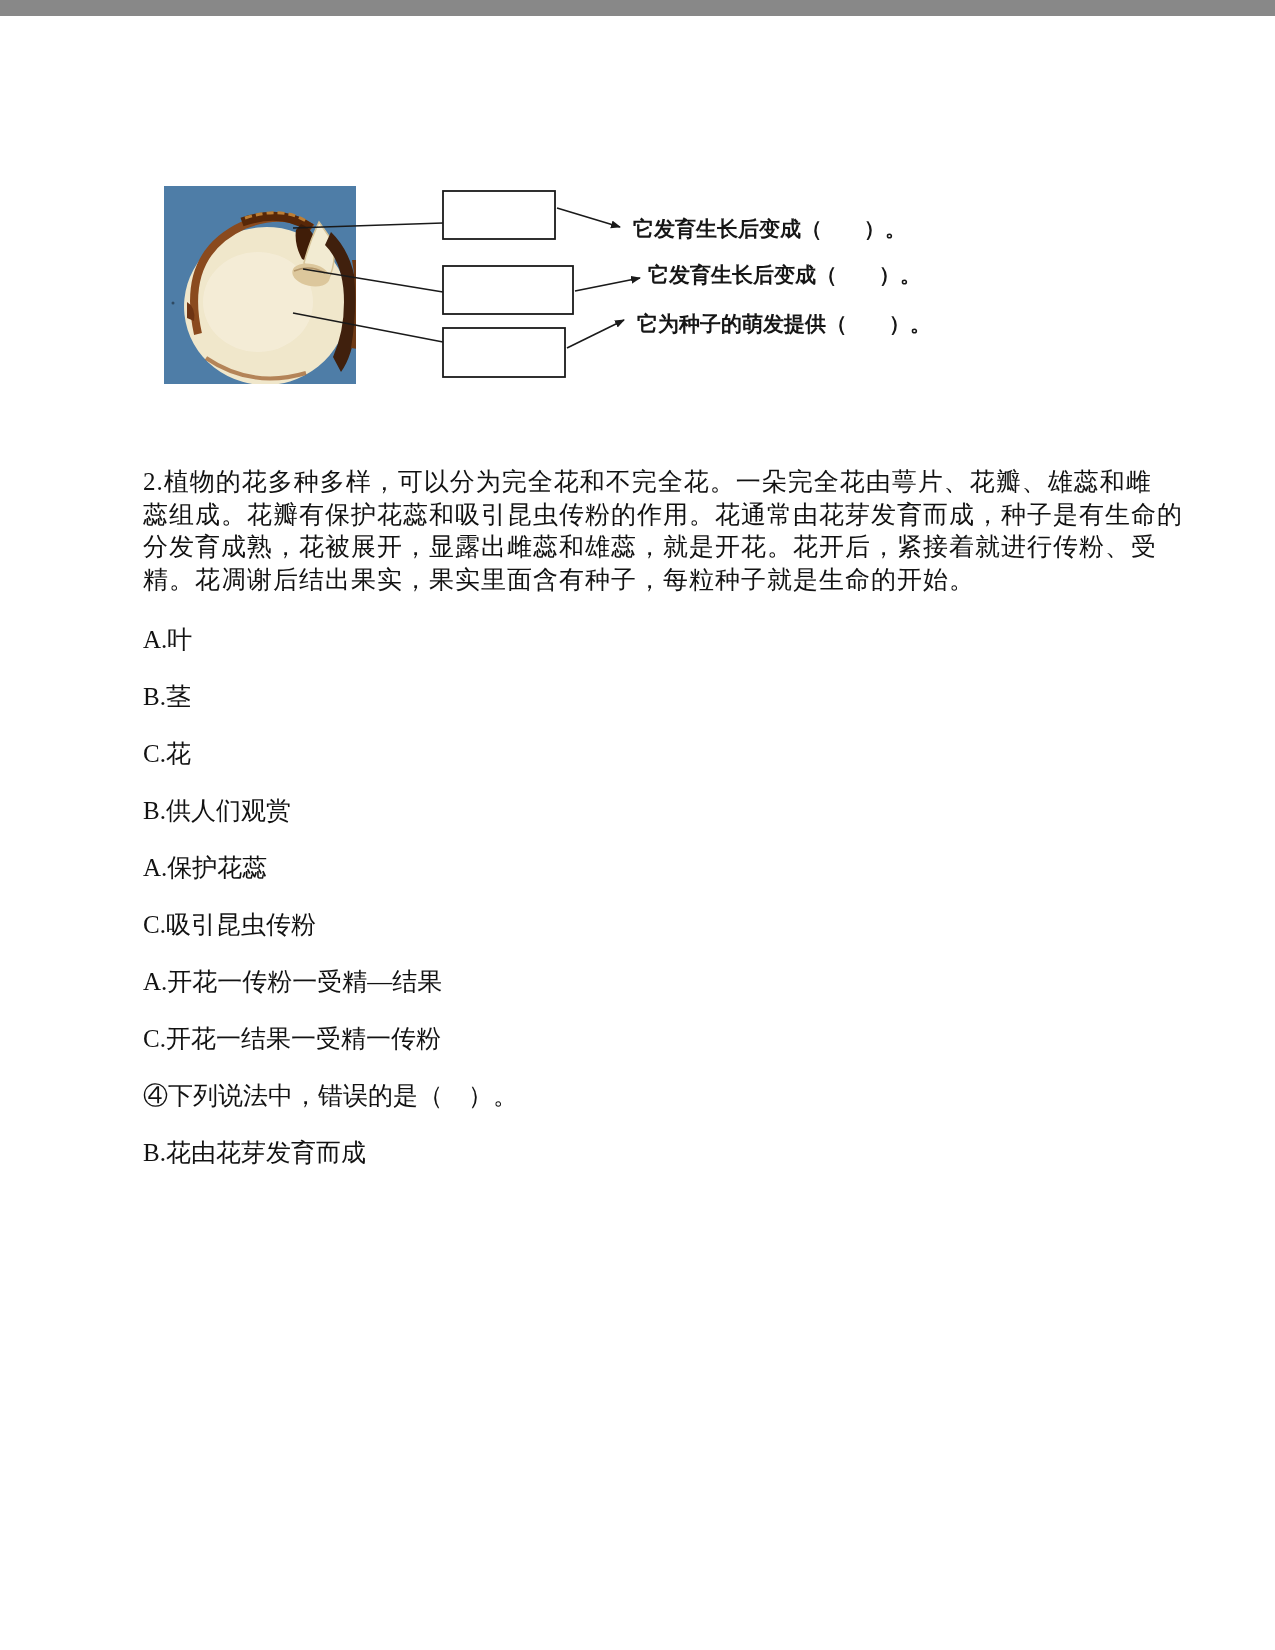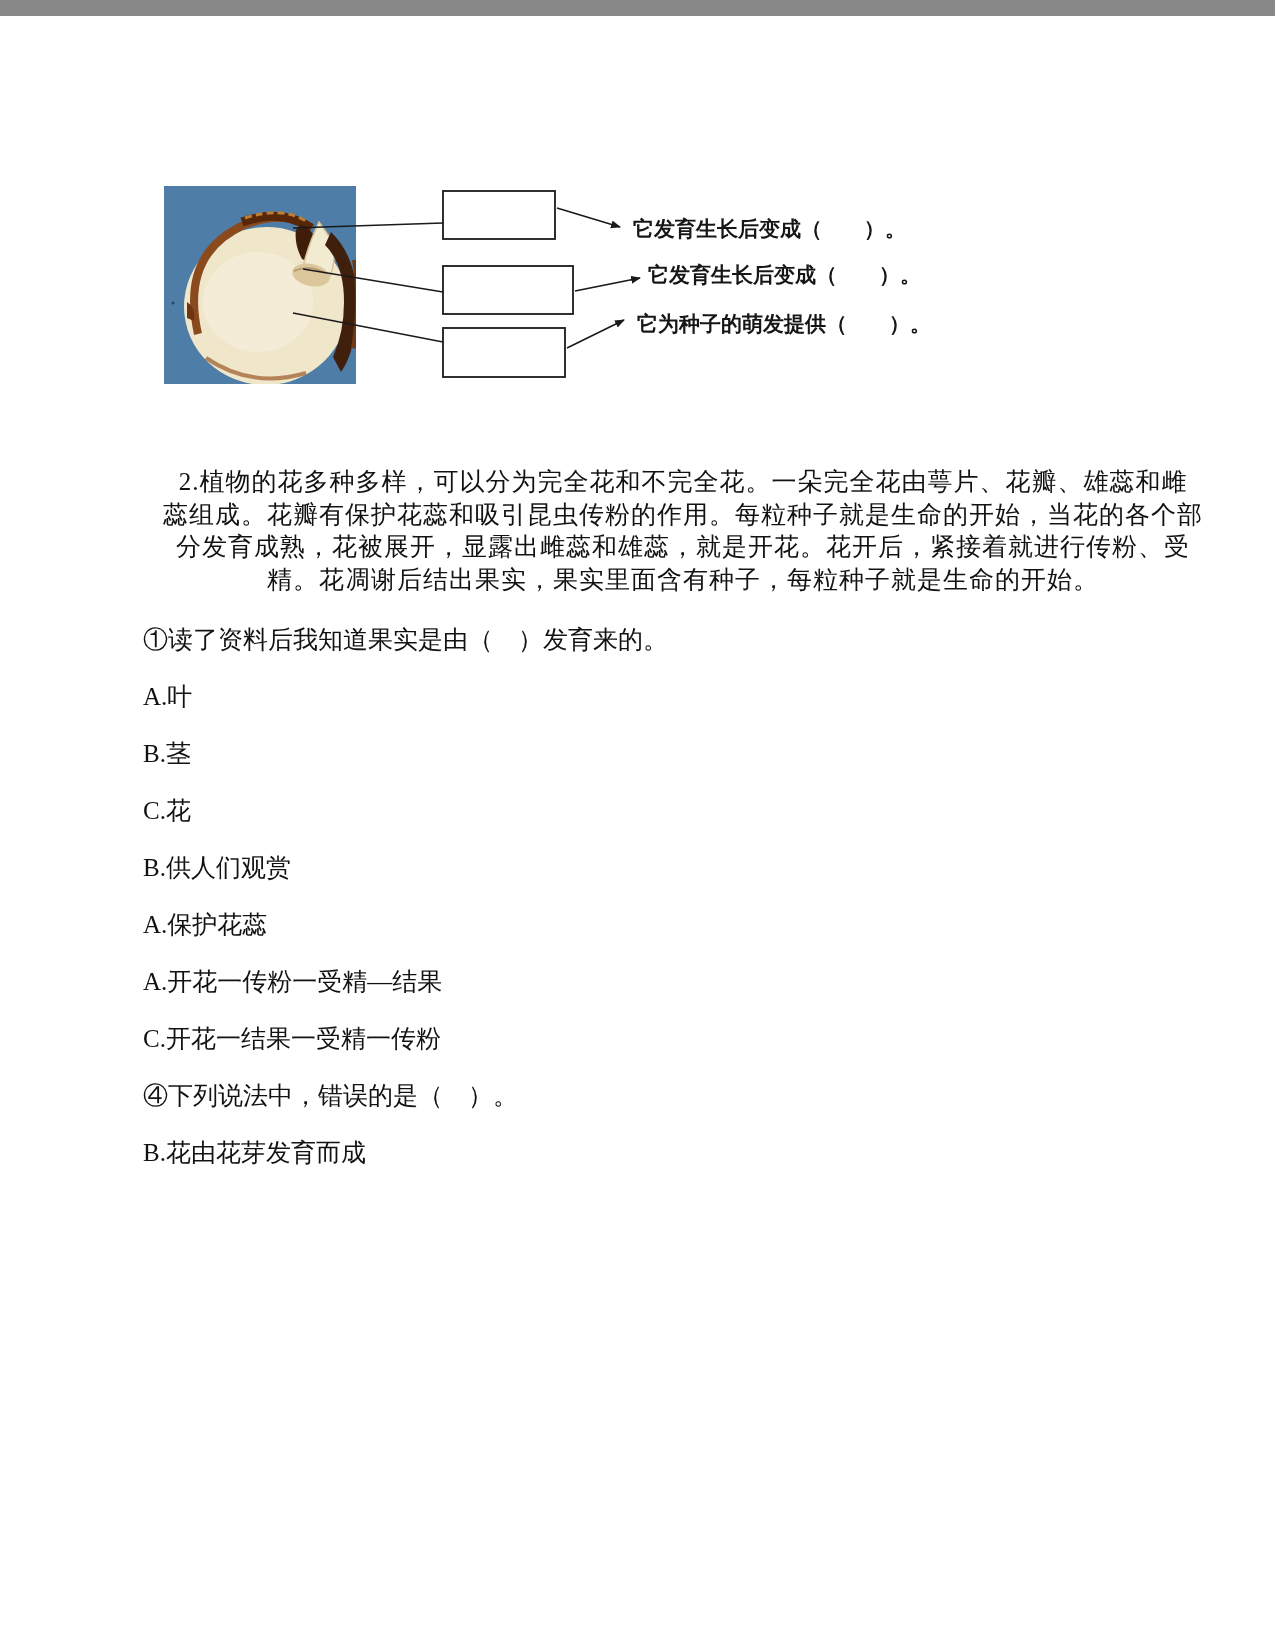--- a/index.html
+++ b/index.html
@@ -31,21 +31,20 @@
   .para {
     position: absolute;
     left: 143px; top: 450px;
     width: 1080px;
   }
   .para-line {
     font-size: 25px;
     line-height: 32.6px;
     letter-spacing: 1px;
     white-space: nowrap;
-    text-align: center;
   }
   .qblock {
     position: absolute;
     left: 143px; top: 609px;
     width: 1080px;
   }
   .qline {
     height: 57px;
     font-size: 25px;
     line-height: 29px;
@@ -105,33 +104,33 @@
       </g>
     </svg>
 
     <div class="fig-label" style="left:633px; top:201px;">它发育生长后变成（　　）。</div>
     <div class="fig-label" style="left:648px; top:247px;">它发育生长后变成（　　）。</div>
     <div class="fig-label" style="left:637px; top:296px;">它为种子的萌发提供（　　）。</div>
   </div>
 
   <div class="para">
     <div class="para-line">2.植物的花多种多样，可以分为完全花和不完全花。一朵完全花由萼片、花瓣、雄蕊和雌</div>
-    <div class="para-line">蕊组成。花瓣有保护花蕊和吸引昆虫传粉的作用。每粒种子就是生命的开始，当花的各个部</div>
+    <div class="para-line">蕊组成。花瓣有保护花蕊和吸引昆虫传粉的作用。花通常由花芽发育而成，种子是有生命的</div>
     <div class="para-line">分发育成熟，花被展开，显露出雌蕊和雄蕊，就是开花。花开后，紧接着就进行传粉、受</div>
     <div class="para-line">精。花凋谢后结出果实，果实里面含有种子，每粒种子就是生命的开始。</div>
   </div>
 
   <div class="qblock">
-    <div class="qline">①读了资料后我知道果实是由（　）发育来的。</div>
     <div class="qline">A.叶</div>
     <div class="qline">B.茎</div>
     <div class="qline">C.花</div>
 
     <div class="qline">B.供人们观赏</div>
     <div class="qline">A.保护花蕊</div>
+    <div class="qline">C.吸引昆虫传粉</div>
 
     <div class="qline">A.开花一传粉一受精—结果</div>
     <div class="qline">C.开花一结果一受精一传粉</div>
 
     <div class="qline">④下列说法中，错误的是（　）。</div>
     <div class="qline">B.花由花芽发育而成</div>
   </div>
 
 </div>
 

